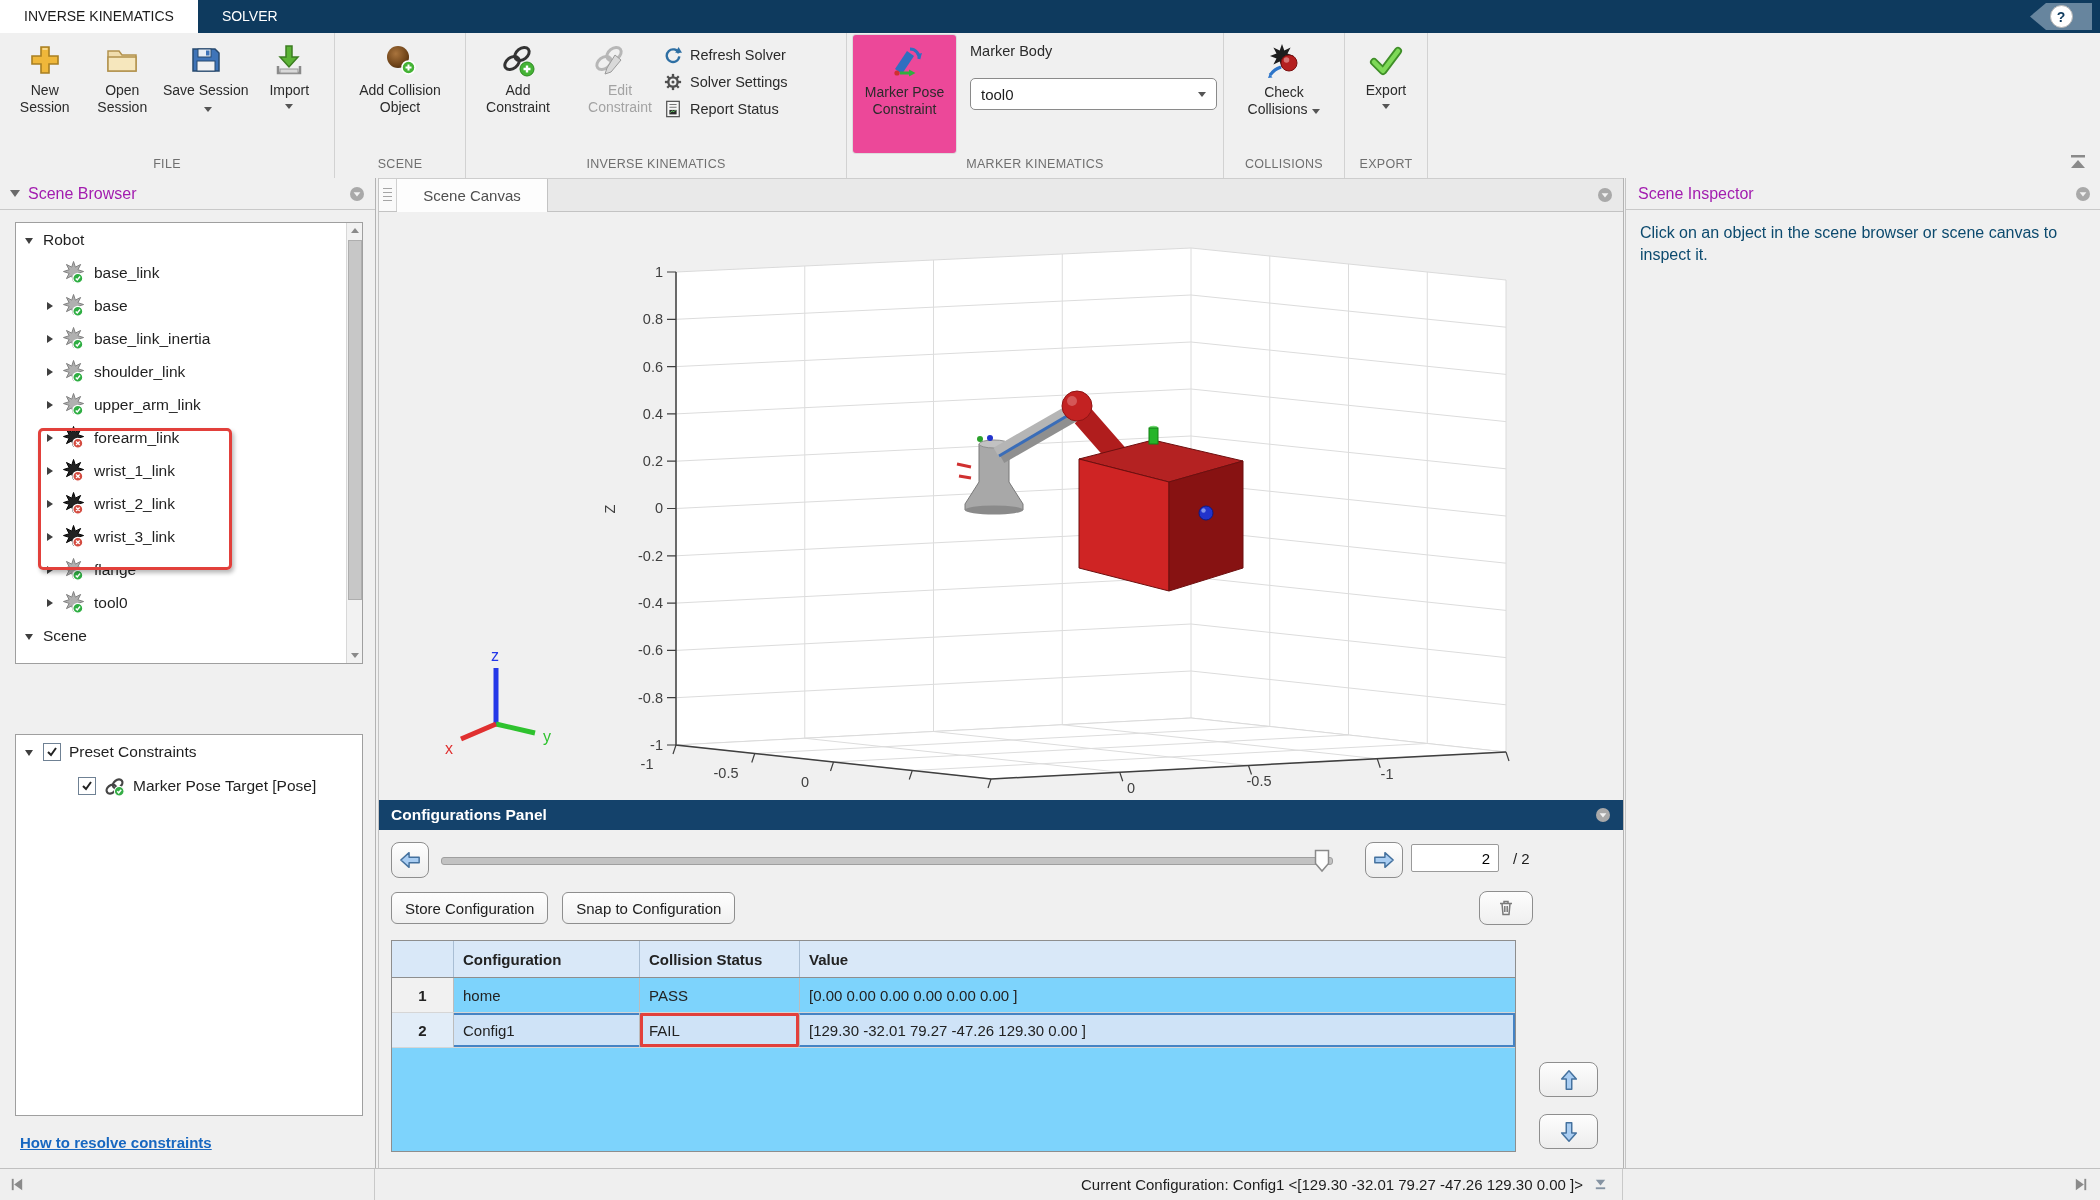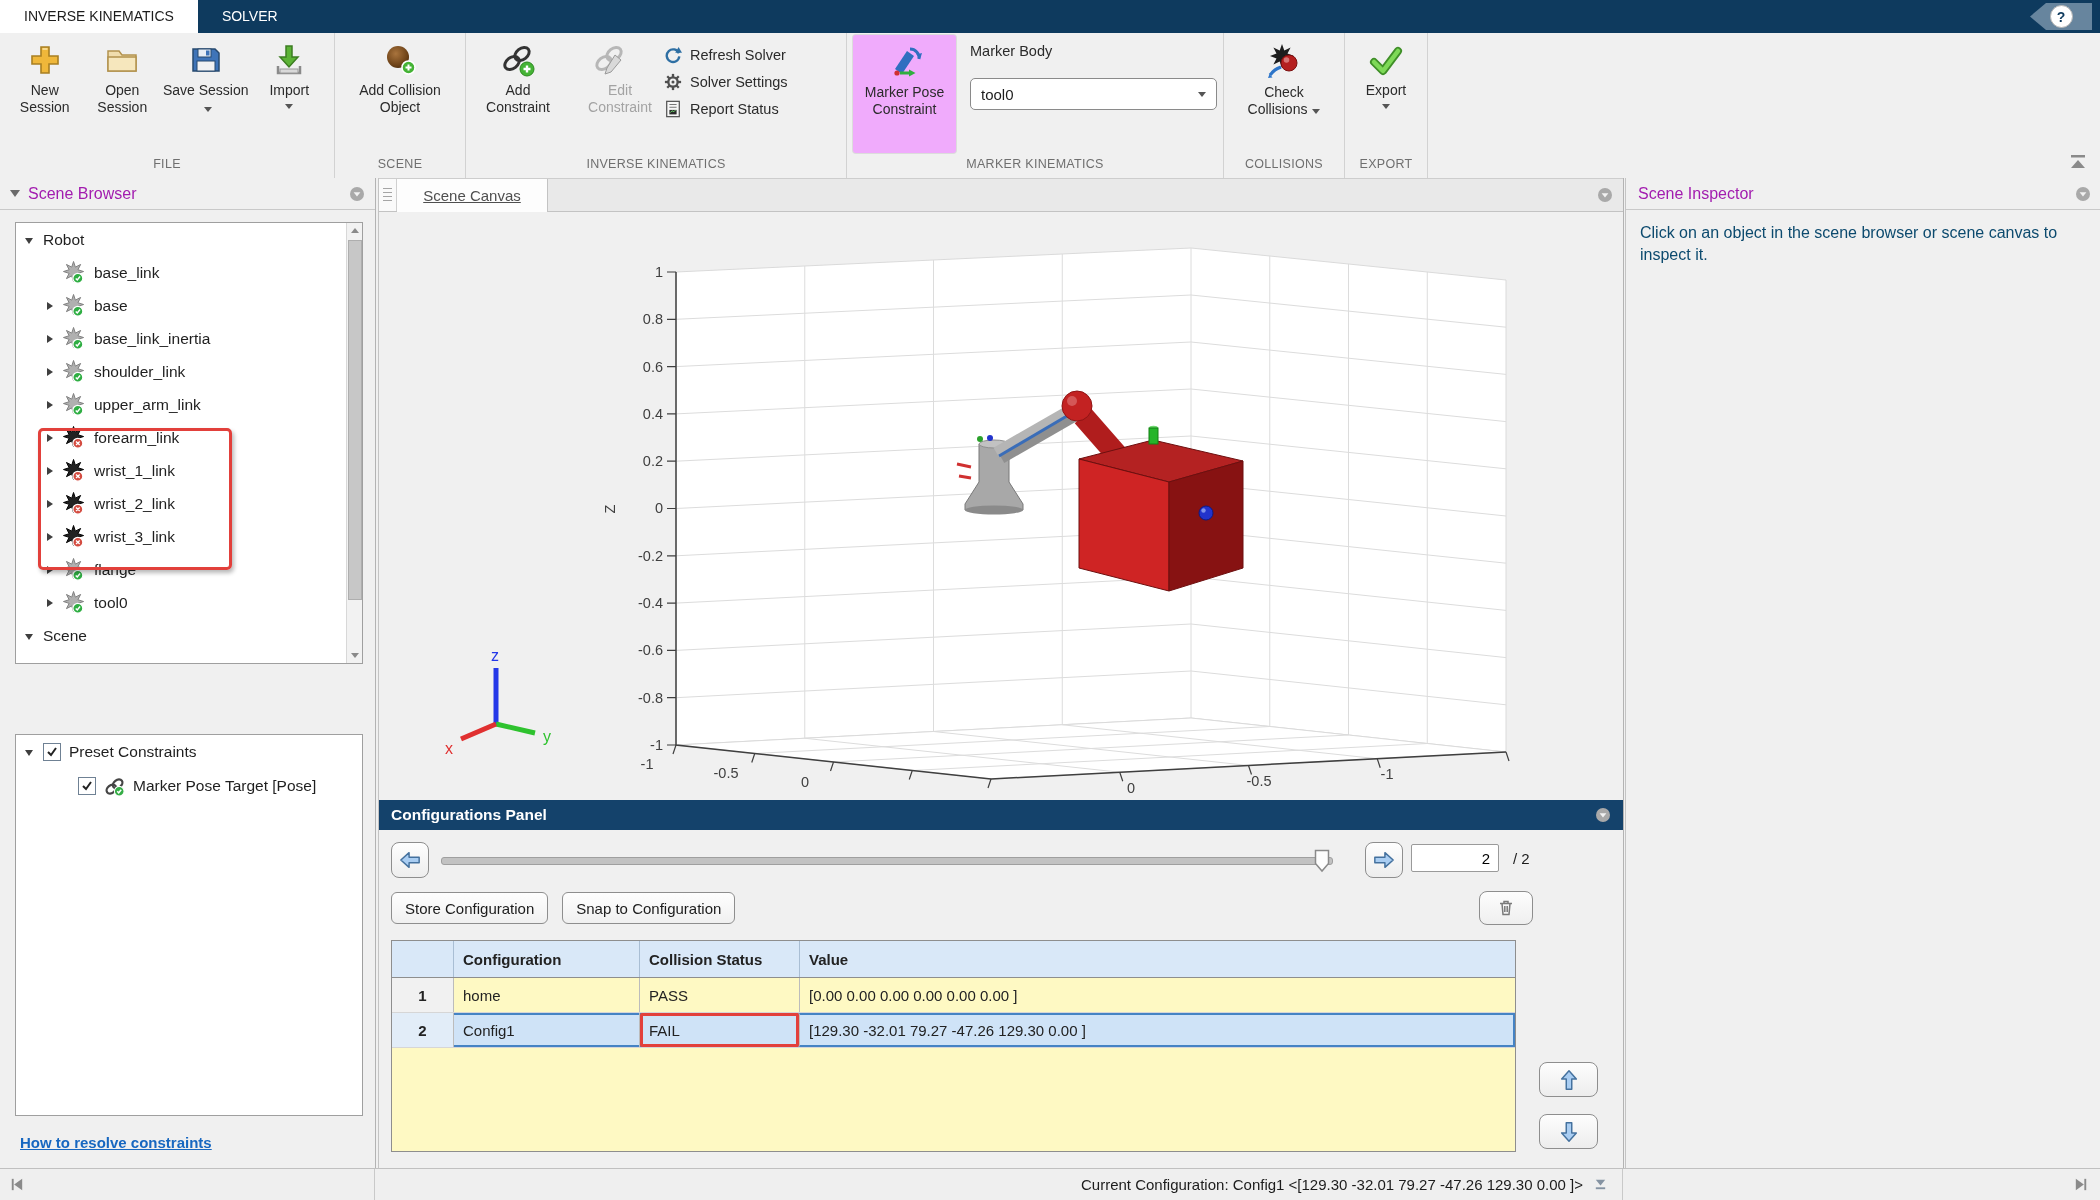--- a/index.html
+++ b/index.html
@@ -25,21 +25,21 @@
   .bigbtn{display:flex;flex-direction:column;align-items:center;padding-top:8px;min-height:110px;border-radius:3px;}
   .bigbtn .bicon{width:34px;height:34px;margin-bottom:5px;}
   .blabel{font-size:14px;line-height:17px;text-align:center;color:#2b2b2b;}
   .bigbtn.disabled .blabel{color:#a3a3a3;margin-left:20px;}
   .caret{width:0;height:0;border-left:4px solid transparent;border-right:4px solid transparent;
          border-top:5px solid #555;display:inline-block;margin-left:5px;}
   .caret.below{margin:5px 0 0 0;}
   .smallcol{display:flex;flex-direction:column;padding-top:6px;}
   .smallbtn{display:flex;align-items:center;gap:8px;height:27px;padding:0 8px;font-size:14.5px;color:#2b2b2b;}
   .smallbtn svg{width:18px;height:18px;}
-  .marker-toggle{background:#f0abfc;box-shadow:0 0 0 1px #dcdcdc;width:136px;}
+  .marker-toggle{background:#ec4899;box-shadow:0 0 0 1px #dcdcdc;width:136px;}
   .mbody{margin-left:14px;padding-top:8px;}
   .mbody-label{font-size:14.5px;color:#2b2b2b;margin-bottom:19px;}
   .dropdown{width:225px;height:30px;background:#fff;border:1px solid #8a8a8a;border-radius:5px;
             display:flex;align-items:center;font-size:15px;padding:0 10px;color:#1c1c1c;}
   .dropdown .caret{margin-left:auto;}
   .ribbon-collapse{position:absolute;right:12px;bottom:6px;width:20px;height:20px;}
   
   .main{position:absolute;left:0;top:178px;width:2100px;height:990px;background:#f0f0f0;}
   .left-panel{position:absolute;left:0;top:0;width:375px;height:990px;border-right:1px solid #b3b3b3;background:#f0f0f0;}
   .center-panel{position:absolute;left:378px;top:0;width:1244px;height:990px;background:#f0f0f0;
@@ -71,21 +71,21 @@
   .vs-thumb{position:absolute;left:1px;top:17px;width:12px;height:358px;background:#c7c7c7;border:1px solid #aeaeae;}
   .cb{width:16px;height:16px;background:#fff;border:1.5px solid #6f8194;display:flex;align-items:center;
       justify-content:center;flex:0 0 16px;margin-right:8px;}
   .link{position:absolute;left:20px;top:956px;font-size:15px;font-weight:bold;color:#1767c0;text-decoration:underline;cursor:pointer;}
   
   .canvas-tabs{position:absolute;left:0;top:0;width:1244px;height:34px;background:#e9e9e9;
                border-top:1px solid #cdcdcd;border-bottom:1px solid #c3c3c3;display:flex;align-items:stretch;box-sizing:border-box;}
   .tab-grip{width:17px;border-right:1px solid #d0d0d0;display:flex;align-items:center;justify-content:center;background:#fafafa;}
   .grip-lines{width:9px;height:15px;background:repeating-linear-gradient(to bottom,#a5a5a5 0 1px,transparent 1px 4px);}
   .canvas-tab{width:150px;background:#fdfdfd;border-right:1px solid #c3c3c3;display:flex;align-items:center;
-              justify-content:center;font-size:15px;color:#4f4f4f;margin-bottom:-1px;text-decoration:underline;}
+              justify-content:center;font-size:15px;color:#4f4f4f;margin-bottom:-1px;}
   .canvas-tabs .pchev{margin-left:auto;margin-right:10px;align-self:center;}
   .canvas{position:absolute;left:0;top:34px;width:1244px;height:588px;background:#f0f0f0;}
   
   .config-header{position:absolute;left:0;top:622px;width:1244px;height:30px;background:#14426b;
                  display:flex;align-items:center;padding:0 12px;box-sizing:border-box;}
   .config-title{color:#fff;font-size:15.5px;font-weight:bold;}
   .config-header .pchev{margin-left:auto;}
   .config-body{position:absolute;left:0;top:652px;width:1244px;height:338px;background:#f0f0f0;}
   .sqbtn{position:absolute;width:36px;height:34px;border:1px solid #8e8e8e;border-radius:8px;
          background:linear-gradient(#fefefe,#ededed);display:flex;align-items:center;justify-content:center;}
@@ -95,21 +95,21 @@
   .slider-thumb{position:absolute;left:872px;top:-9px;width:16px;height:24px;}
   .idx-field{position:absolute;left:1032px;top:14px;width:88px;height:28px;border:1px solid #9a9a9a;border-radius:2px;
              font-family:inherit;font-size:15px;text-align:right;padding:0 8px;box-sizing:border-box;}
   .idx-total{position:absolute;left:1134px;top:20px;font-size:15px;color:#1c1c1c;}
   .btn-row{position:absolute;left:12px;top:62px;display:flex;gap:14px;}
   .pushbtn{height:30px;padding:0 13px;border:1px solid #8e8e8e;border-radius:6px;
            background:linear-gradient(#fefefe,#f0f0f0);font-size:15px;color:#1c1c1c;display:flex;align-items:center;}
   .trashbtn{position:absolute;left:1100px;top:61px;width:52px;height:32px;border:1px solid #8e8e8e;border-radius:8px;
             background:linear-gradient(#fdfdfd,#efefef);display:flex;align-items:center;justify-content:center;}
   .trashbtn svg{width:20px;height:20px;}
-  .cfg-table{position:absolute;left:12px;top:110px;width:1125px;height:212px;background:#fef9c3;
+  .cfg-table{position:absolute;left:12px;top:110px;width:1125px;height:212px;background:#7dd3fc;
              border:1px solid #8e8e8e;box-sizing:border-box;overflow:hidden;}
   .cr{display:grid;grid-template-columns:62px 186px 160px 1fr;}
   .cc{padding:0 9px;font-size:15px;border-right:1px solid #bcbcbc;white-space:nowrap;overflow:hidden;
       display:flex;align-items:center;box-sizing:border-box;}
   .cr.head{height:36px;background:#d9e8f8;border-bottom:1px solid #8e8e8e;}
   .cr.head .cc{font-weight:bold;border-right:1px solid #a9bed4;}
   .cr.body{height:34px;border-bottom:1px solid #d6d6d6;}
   .cc.idx{justify-content:center;font-weight:bold;background:#f1f1f1;padding:0;}
   .cr.head .cc.idx{background:#d9e8f8;}
   .cr.sel{background:#cfe3f7;box-shadow:inset 0 0 0 2px #4583c4;}

